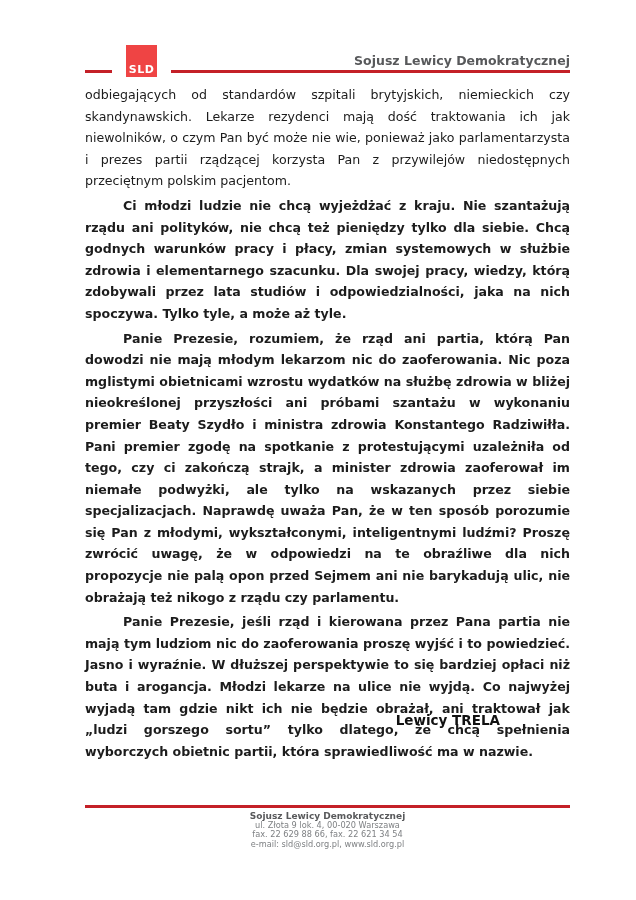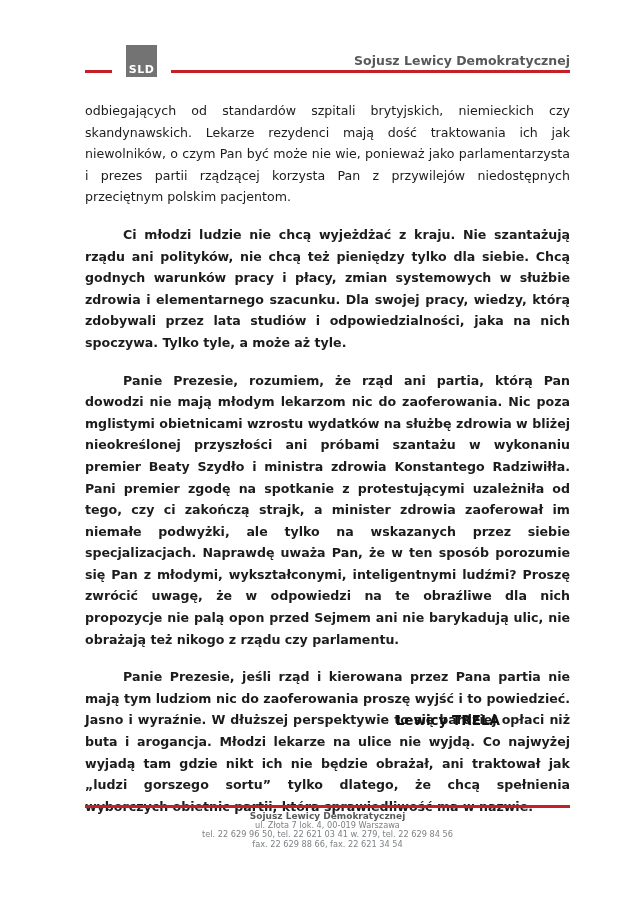--- a/index.html
+++ b/index.html
@@ -17,21 +17,21 @@
     position: absolute;
     height: 3px;
     background: #c42028;
   }
   .rule-header-left  { left: 85px;  top: 70px; width: 27px; }
   .rule-header-right { left: 171px; top: 70px; width: 399px; }
   .logo {
     position: absolute;
     left: 126px; top: 45px;
     width: 31px; height: 32px;
-    background: #737373;
+    background: #ef4444;
     display: flex;
     align-items: flex-end;
     justify-content: center;
   }
   .logo span {
     color: #ffffff;
     font-weight: bold;
     font-size: 11px;
     line-height: 14px;
     letter-spacing: 0.5px;
@@ -49,21 +49,21 @@
   
   .letter-body {
     position: absolute;
     left: 85px; top: 84px;
     width: 485px;
     color: #1c1c1c;
     font-size: 12.6px;
     line-height: 21.6px;
     text-align: justify;
   }
-  .letter-body p { margin: 16px 0 3px 0; }
+  .letter-body p { margin: 0 0 3px 0; }
   .letter-body p.indent { text-indent: 38px; font-weight: bold; }
 
   .signature {
     position: absolute;
     left: 85px; top: 712px;
     width: 415px;
     text-align: right;
     color: #111111;
     font-size: 13.5px;
     font-weight: bold;
@@ -104,18 +104,18 @@
     <p class="indent">Ci młodzi ludzie nie chcą wyjeżdżać z kraju. Nie szantażują rządu ani polityków, nie chcą też pieniędzy tylko dla siebie. Chcą godnych warunków pracy i płacy, zmian systemowych w służbie zdrowia i elementarnego szacunku. Dla swojej pracy, wiedzy, którą zdobywali przez lata studiów i odpowiedzialności, jaka na nich spoczywa. Tylko tyle, a może aż tyle.</p>
     <p class="indent">Panie Prezesie, rozumiem, że rząd ani partia, którą Pan dowodzi nie mają młodym lekarzom nic do zaoferowania. Nic poza mglistymi obietnicami wzrostu wydatków na służbę zdrowia w bliżej nieokreślonej przyszłości ani próbami szantażu w wykonaniu premier Beaty Szydło i ministra zdrowia Konstantego Radziwiłła. Pani premier zgodę na spotkanie z protestującymi uzależniła od tego, czy ci zakończą strajk, a minister zdrowia zaoferował im niemałe podwyżki, ale tylko na wskazanych przez siebie specjalizacjach. Naprawdę uważa Pan, że w ten sposób porozumie się Pan z młodymi, wykształconymi, inteligentnymi ludźmi? Proszę zwrócić uwagę, że w odpowiedzi na te obraźliwe dla nich propozycje nie palą opon przed Sejmem ani nie barykadują ulic, nie obrażają też nikogo z rządu czy parlamentu.</p>
     <p class="indent">Panie Prezesie, jeśli rząd i kierowana przez Pana partia nie mają tym ludziom nic do zaoferowania proszę wyjść i to powiedzieć. Jasno i wyraźnie. W dłuższej perspektywie to się bardziej opłaci niż buta i arogancja. Młodzi lekarze na ulice nie wyjdą. Co najwyżej wyjadą tam gdzie nikt ich nie będzie obrażał, ani traktował jak „ludzi gorszego sortu” tylko dlatego, że chcą spełnienia wyborczych obietnic partii, która sprawiedliwość ma w nazwie.</p>
   </div>
 
   <div class="signature">Lewicy TRELA</div>
 
   <div class="rule rule-footer"></div>
   <div class="footer-block">
     <div class="footer-org">Sojusz Lewicy Demokratycznej</div>
-    <div>ul. Złota 7 lok. 4, 00-019 Warszawa</div>
-    <div>tel. 22 629 96 50, tel. 22 621 03 41 w. 279, tel. 22 629 84 56</div>
+    <div>ul. Złota 9 lok. 4, 00-020 Warszawa</div>
     <div>fax. 22 629 88 66, fax. 22 621 34 54</div>
+    <div>e-mail: sld@sld.org.pl, www.sld.org.pl</div>
   </div>
 
 </div>
 
 </body></html>

